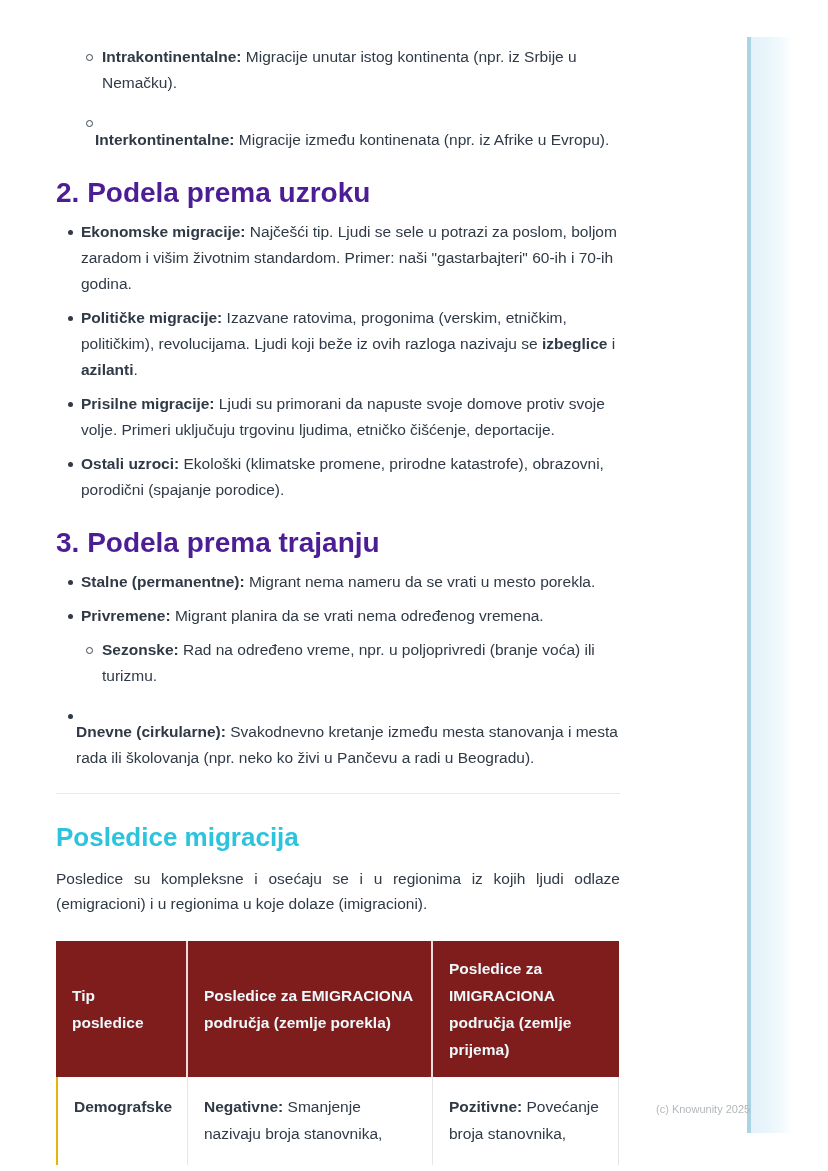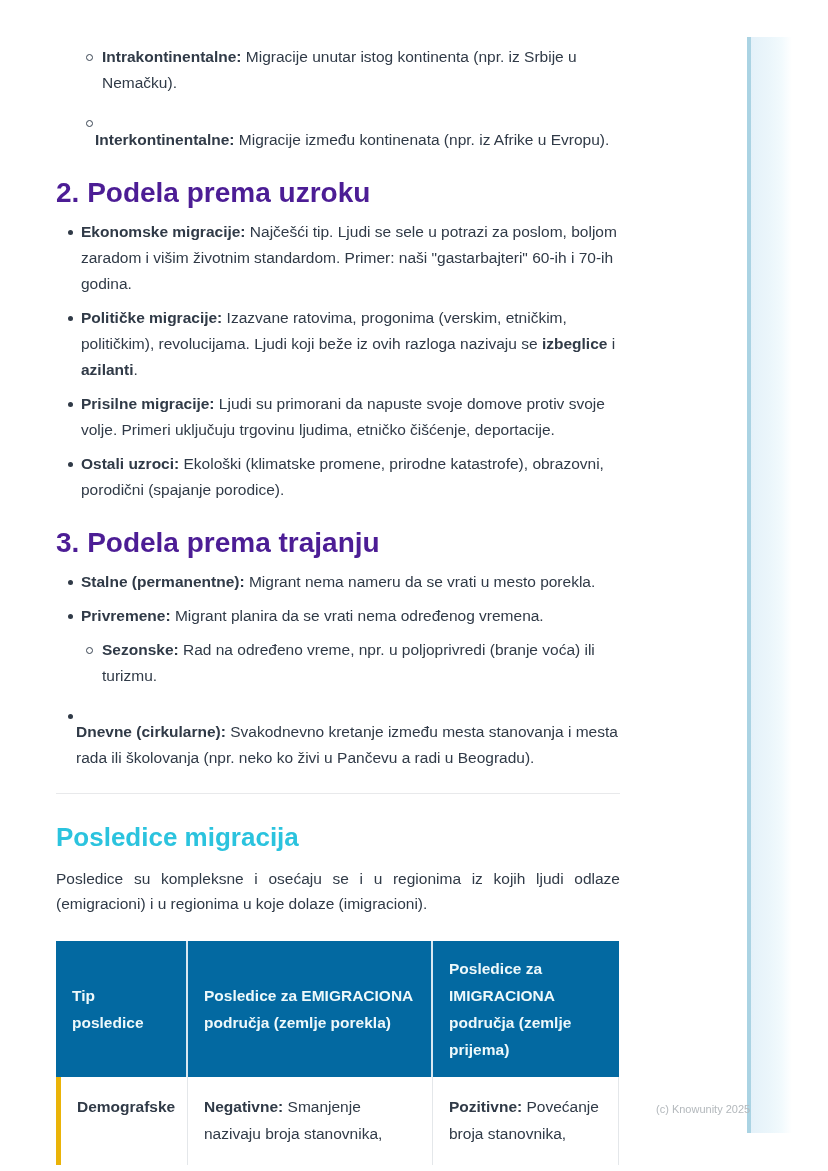--- a/index.html
+++ b/index.html
@@ -42,33 +42,33 @@
     border:none; border-top:1px solid #e8e9eb; height:0;
     margin-top:22px;
   }
   .intro-p { text-align:justify; line-height:25px; }
   
   table {
     table-layout:fixed; border-collapse:separate; border-spacing:0;
     width:563px; margin-top:25px;
   }
   thead th {
-    background:#0369a1; color:#eef9fb; font-weight:700;
+    background:#7f1d1d; color:#eef9fb; font-weight:700;
     font-size:15.5px; line-height:27px; text-align:left;
     padding:14px 16px; height:133px; vertical-align:middle;
     border-right:2px solid rgba(255,255,255,0.85);
   }
   thead th:last-child { border-right:none; }
   tbody td {
     background:#ffffff; vertical-align:top;
     font-size:15.5px; line-height:27px;
     padding:16px 16px 0 16px; height:88px;
     border-right:1px solid #e4e7ea;
   }
-  tbody td:first-child { border-left:5px solid #eab308; }
+  tbody td:first-child { border-left:2px solid #eab308; }
   
   .edge-strip {
     position:absolute; left:747px; top:37px; width:45px; height:1096px;
     border-left:4px solid #aad3e3;
     background:linear-gradient(to right, #e4f1f9 0%, #ebf6fb 45%, #f2fafd 75%, rgba(255,255,255,0) 100%);
   }
   .watermark {
     position:absolute; left:656px; top:1102px; width:110px;
     font-size:11px; line-height:14px; color:#b3b8bc; z-index:5;
   }

